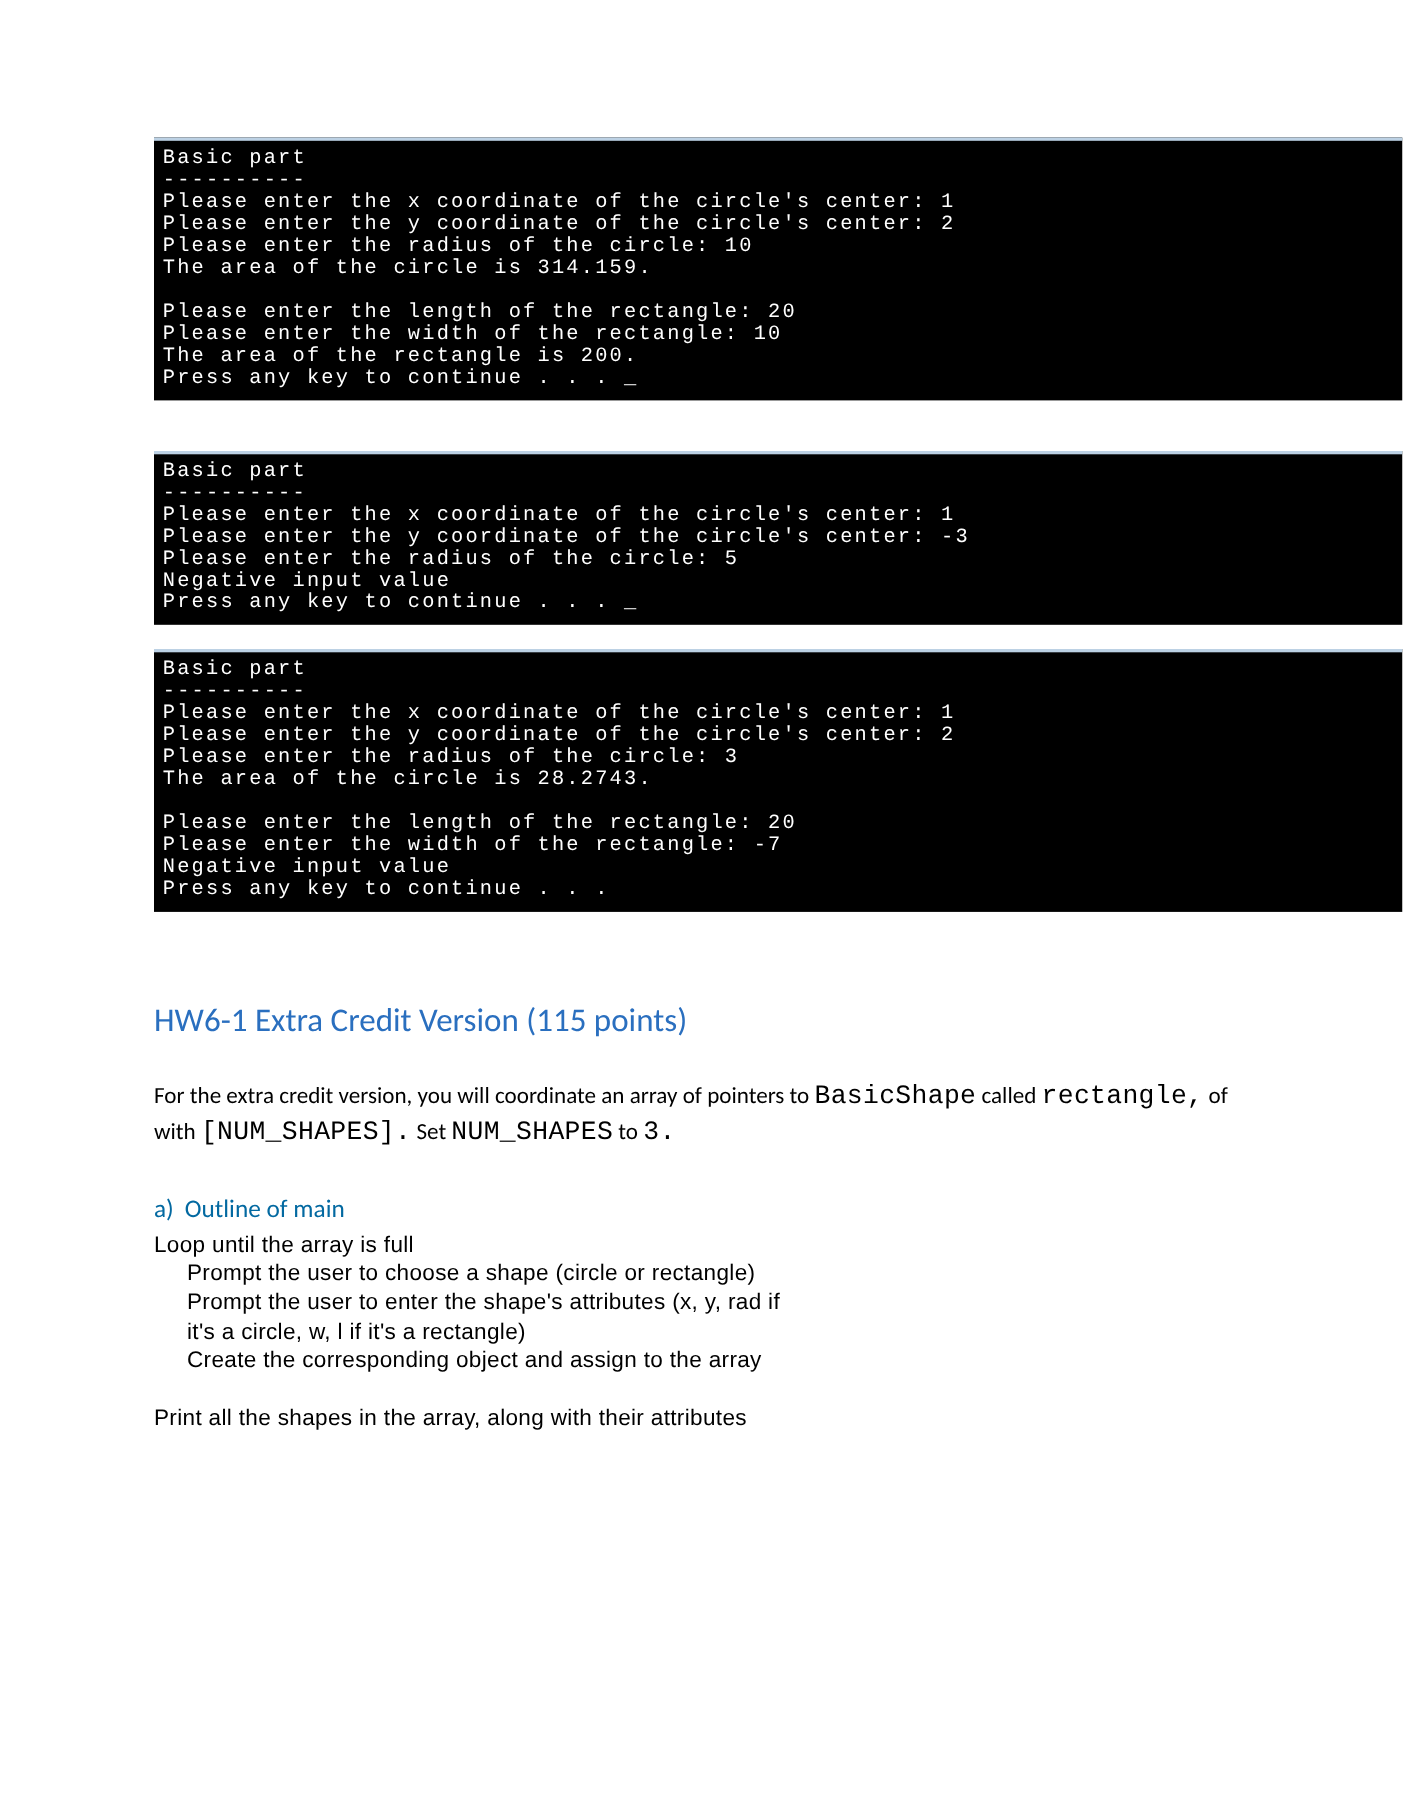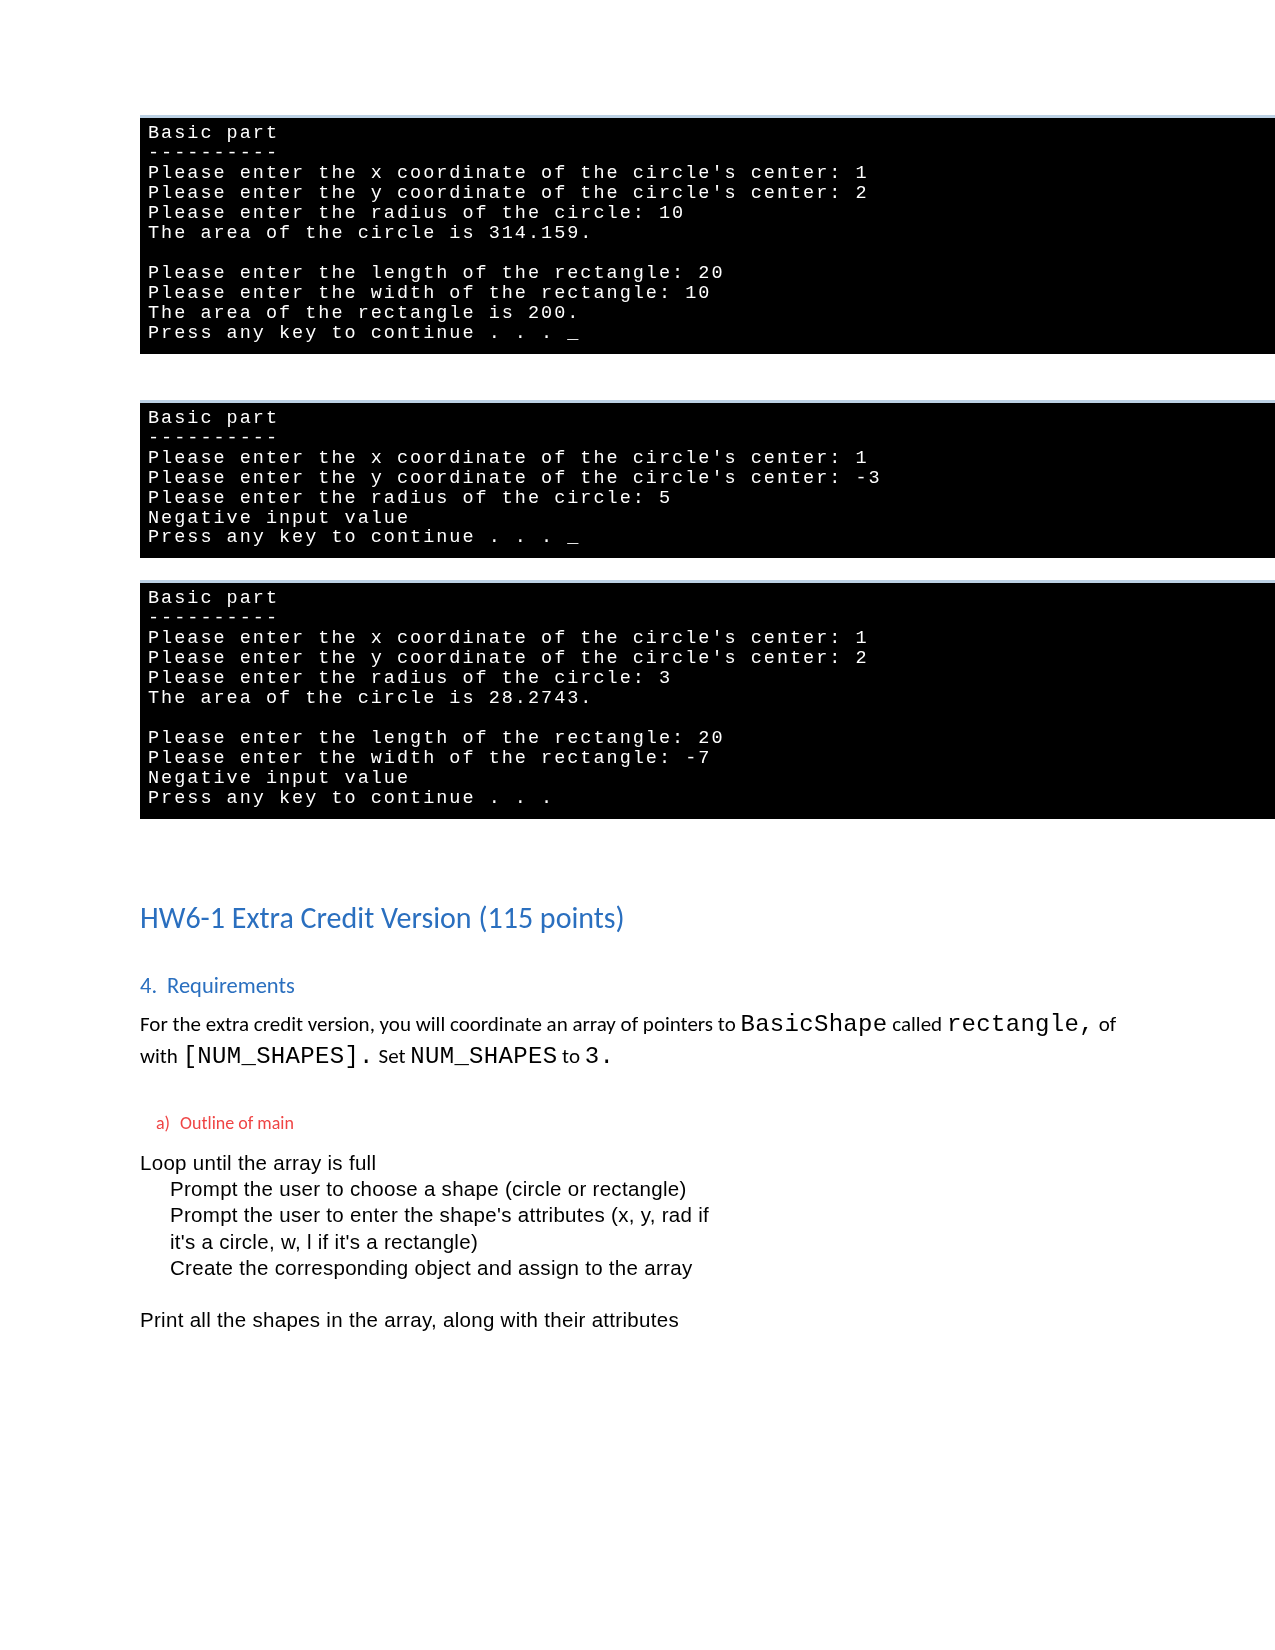--- a/index.html
+++ b/index.html
@@ -1,24 +1,24 @@
 <!DOCTYPE html>
 <html><head>
 <meta charset="utf-8">
 <style>
   html,body{margin:0;padding:0;background:#fff;font-family:Calibri,"Segoe UI",Arial,sans-serif;color:#000}
-  .page{width:1275px;height:1650px;position:relative;box-sizing:border-box;padding:2px 140px}
+  .page{width:1275px;height:1650px;position:relative;box-sizing:border-box;padding:12px 140px}
   .term{background:#000;color:#fff;font-family:"Lucida Console","Courier New",monospace;font-size:18.5px;line-height:1.08;letter-spacing:2px;white-space:pre;margin-right:-140px;padding:6px 8px 10px 8px;border-top:3px solid #bcd1e4}
   .gap-lg{height:46px}
   .gap-sm{height:22px}
   .vspace-top{height:113px}
   .h1{color:#2a6fbf;font-size:30px;font-weight:400;margin:0;padding:0}
   .h2{color:#2a6fbf;font-size:22.5px;font-weight:400;margin:0;padding:0}
   .h2 .num{margin-right:10px}
-  .h3{color:#ef4444;font-size:18px;font-weight:400;margin:16px;padding:0}
+  .h3{color:#0369a1;font-size:23px;font-weight:400;margin:0;padding:0}
   .h3 .al{margin-right:10px}
   .body{font-size:21px;line-height:1.35}
   .mono{font-family:"Courier New",monospace;font-size:24px;letter-spacing:0.3px}
   .pre{font-family:Liberation Sans, sans-serif;font-size:20.5px;line-height:1.28;white-space:pre;letter-spacing:0.3px}
   .sec-h1{margin-top:80px;margin-bottom:36px}
   .sec-h2{margin-bottom:10px}
   .sec-h3{margin-top:38px;margin-bottom:6px}
 </style>
 </head>
 <body>
@@ -58,25 +58,20 @@
 
 Please enter the length of the rectangle: 20
 Please enter the width of the rectangle: -7
 Negative input value
 Press any key to continue . . .</div>
 
   <div class="sec-h1">
     <h1 class="h1">HW6-1 Extra Credit Version (115 points)</h1>
   </div>
 
-  <div class="sec-h2">
-    <div class="h2">
-      <span class="num">4.</span><span>Requirements</span>
-    </div>
-  </div>
 
   <div class="body">
     <span>For the extra credit version, you will coordinate an array of pointers to </span><span class="mono">BasicShape</span><span> called </span><span class="mono">rectangle,</span><span> of with </span><span class="mono">[NUM_SHAPES].</span><span>  Set </span><span class="mono">NUM_SHAPES</span><span> to </span><span class="mono">3.</span>
   </div>
 
   <div class="sec-h3">
     <div class="h3">
       <span class="al">a)</span><span>Outline of main</span>
     </div>
   </div>

